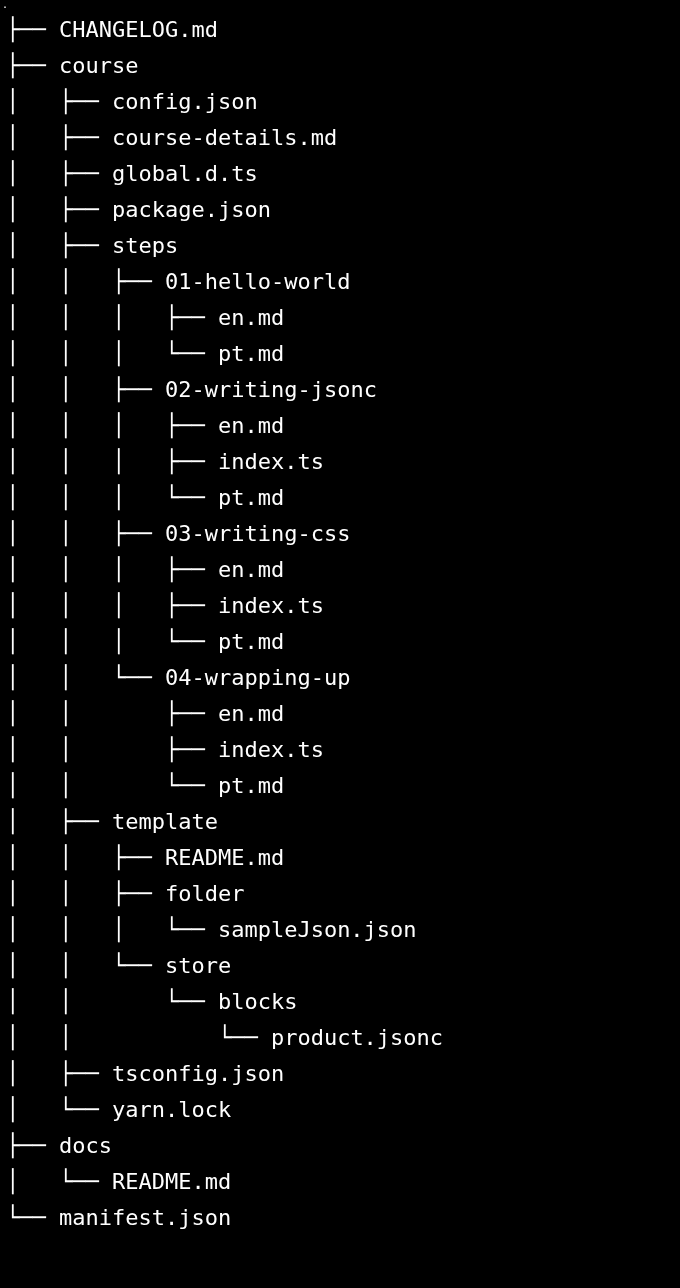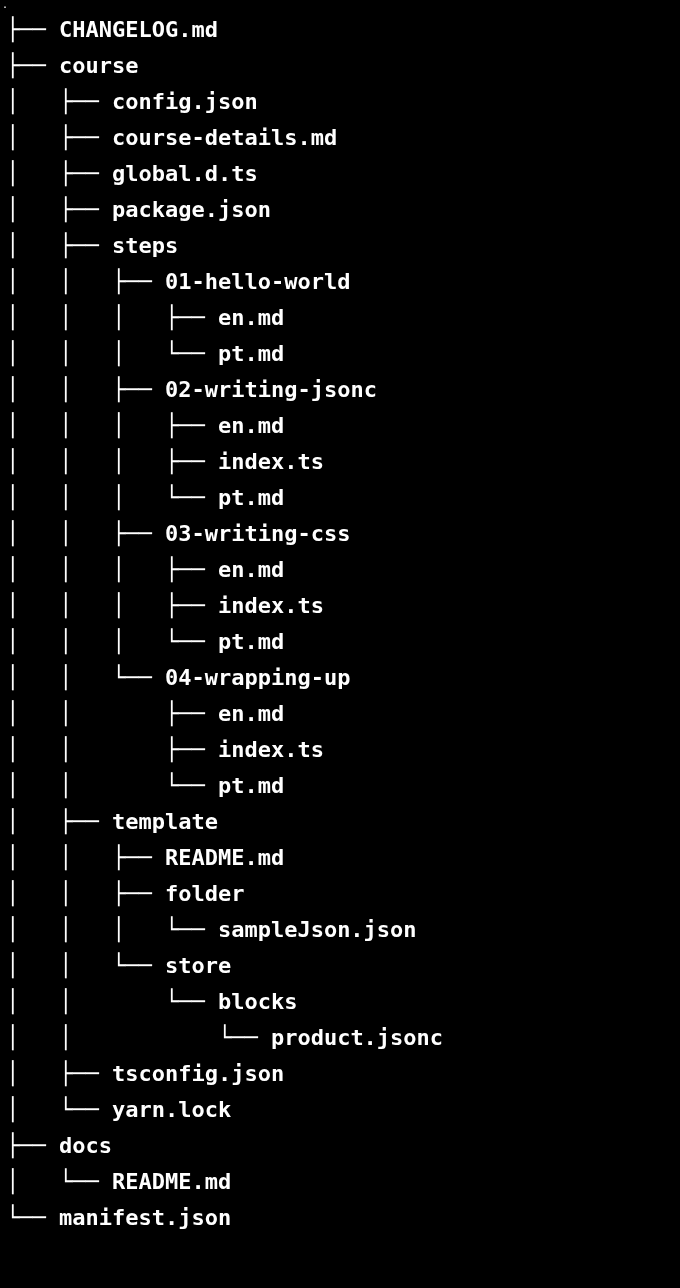--- a/index.html
+++ b/index.html
@@ -12,21 +12,21 @@
     line-height: 36px;
     letter-spacing: 0px;
     width: 680px;
     height: 1288px;
     overflow: hidden;
   }
   .tree {
     white-space: pre;
     padding-left: 6px;
     padding-top: 2px;
-    font-weight: 700;
+    font-weight: 400;
   }
   .dot {
     font-size: 10px;
     line-height: 10px;
     padding-left: 2px;
   }
 </style>
 </head>
 <body>
 

